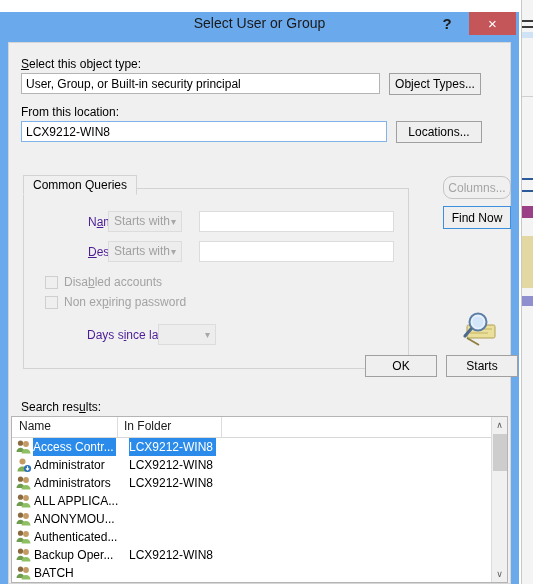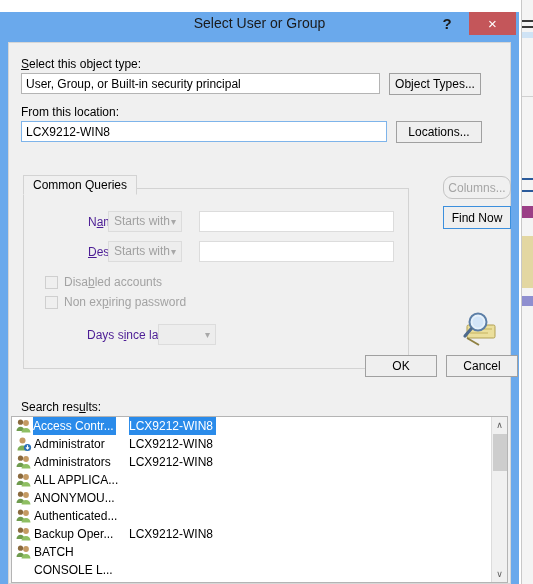--- a/index.html
+++ b/index.html
@@ -401,25 +401,31 @@
         <rect x="9" y="17" width="28" height="13" rx="1.5" fill="#ebdf9c" stroke="#b09f52" stroke-width="1"></rect>
         <rect x="12" y="20" width="22" height="2" fill="#d8c97e"></rect>
         <rect x="12" y="24" width="18" height="2" fill="#d8c97e"></rect>
         <line x1="9" y1="30" x2="21" y2="37" stroke="#8f8042" stroke-width="2"></line>
         <circle cx="20" cy="14" r="8.5" fill="#e6f1fb" stroke="#5c7ea6" stroke-width="2"></circle>
         <circle cx="20" cy="14" r="5.5" fill="#cfe3f7" opacity="0.85"></circle>
         <line x1="13" y1="21" x2="7" y2="28" stroke="#4e6a8c" stroke-width="3.2" stroke-linecap="round"></line>
       </svg>
 
       <button class="btn" style="left:356px; top:312px; width:72px; height:22px;">OK</button>
-      <button class="btn" style="left:437px; top:312px; width:72px; height:22px;">Cancel</button>
+      <button class="btn" style="left:437px; top:312px; width:72px; height:22px;">Starts</button>
 
       <div id="results-label">Search res<span class="und">u</span>lts:</div>
 
       <div id="results-box">
+        <div id="col-head">
+          <div class="col" style="left:7px;">Name</div>
+          <div class="col-sep" style="left:105px;"></div>
+          <div class="col" style="left:112px;">In Folder</div>
+          <div class="col-sep" style="left:209px;"></div>
+        </div>
 
         <div id="rows">
             <div class="row sel">
               <span class="cell-icon"><svg viewBox="0 0 16 16" width="17" height="16">
                   <circle cx="5" cy="4.2" r="2.6" fill="#8a6a3e"></circle>
                   <path d="M1 13c0-2.6 1.8-4.2 4-4.2s4 1.6 4 4.2z" fill="#6f9b4e"></path>
                   <circle cx="10.5" cy="5" r="2.9" fill="#c49a63"></circle>
                   <path d="M6 14.5c0-2.9 2-4.6 4.5-4.6s4.5 1.7 4.5 4.6z" fill="#8fbf63"></path>
                 </svg></span>
               <span class="cell-name">Access Contr...</span>

